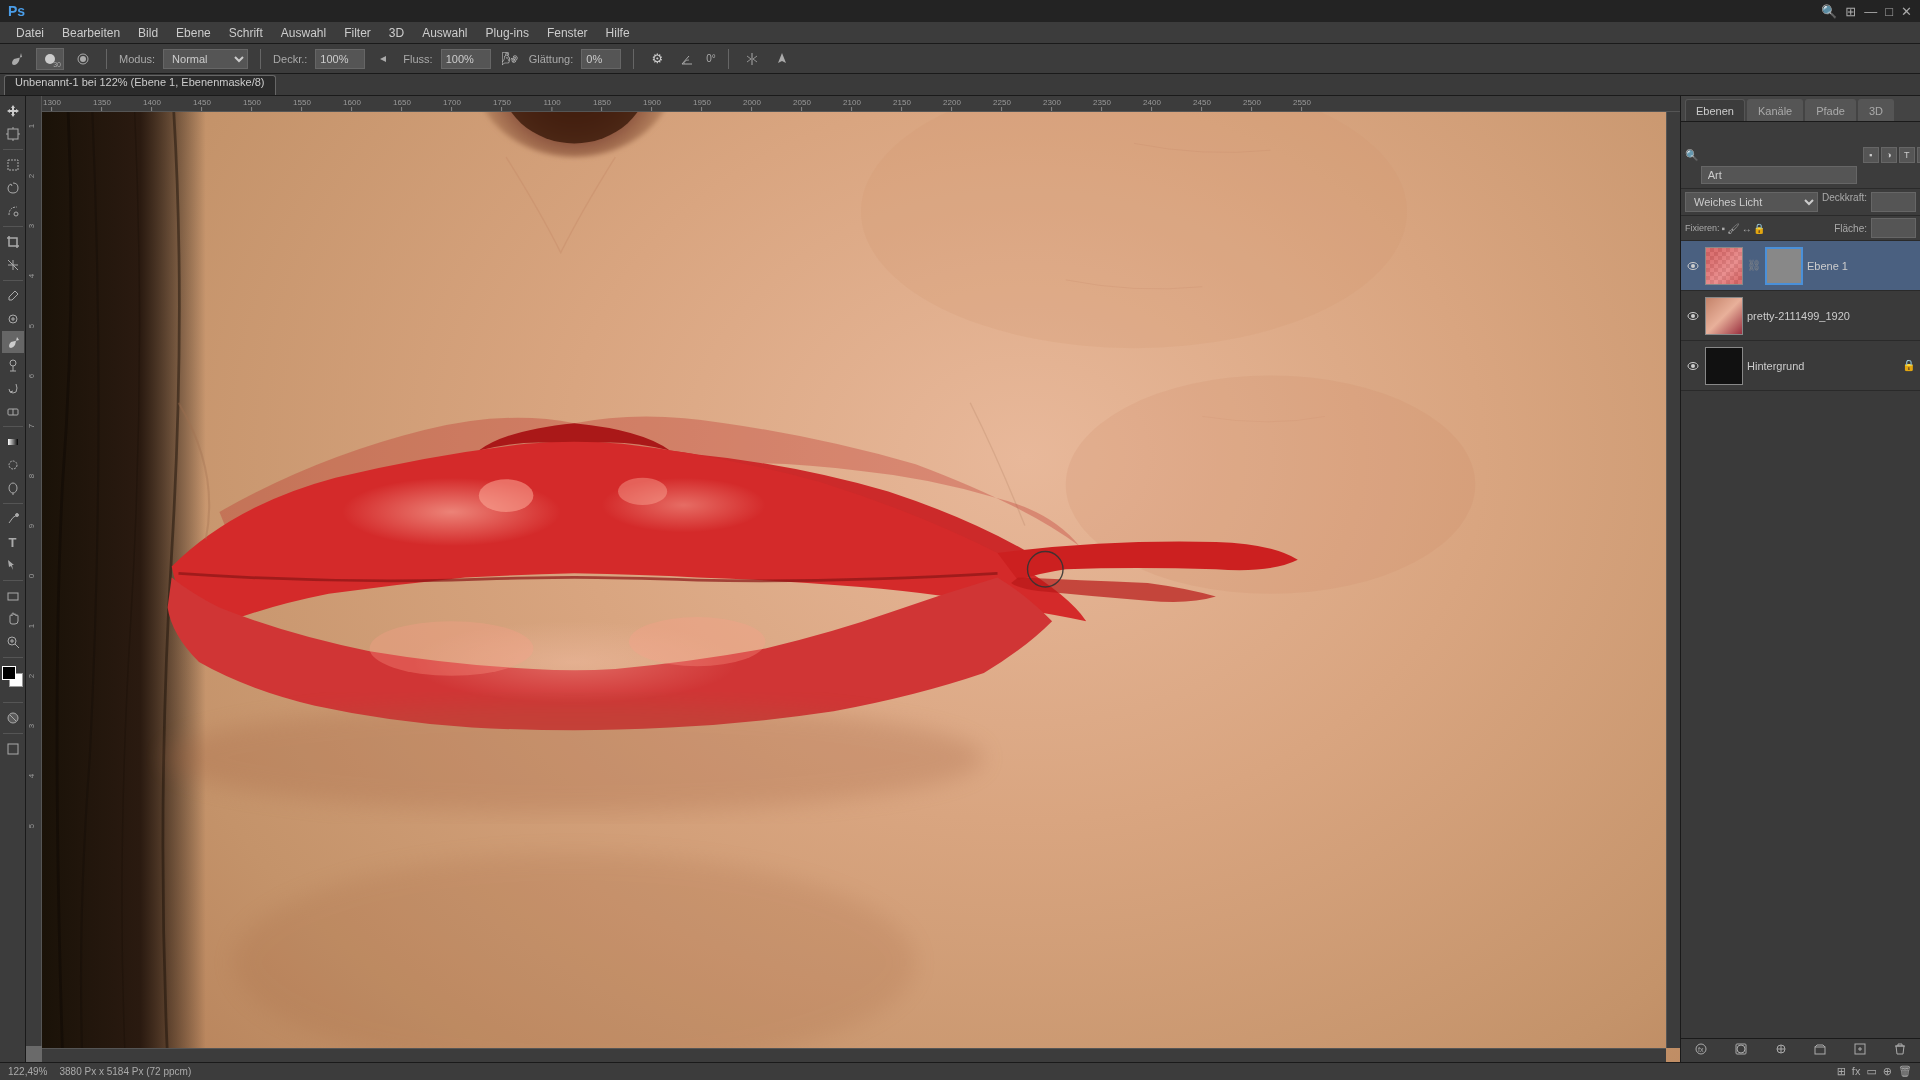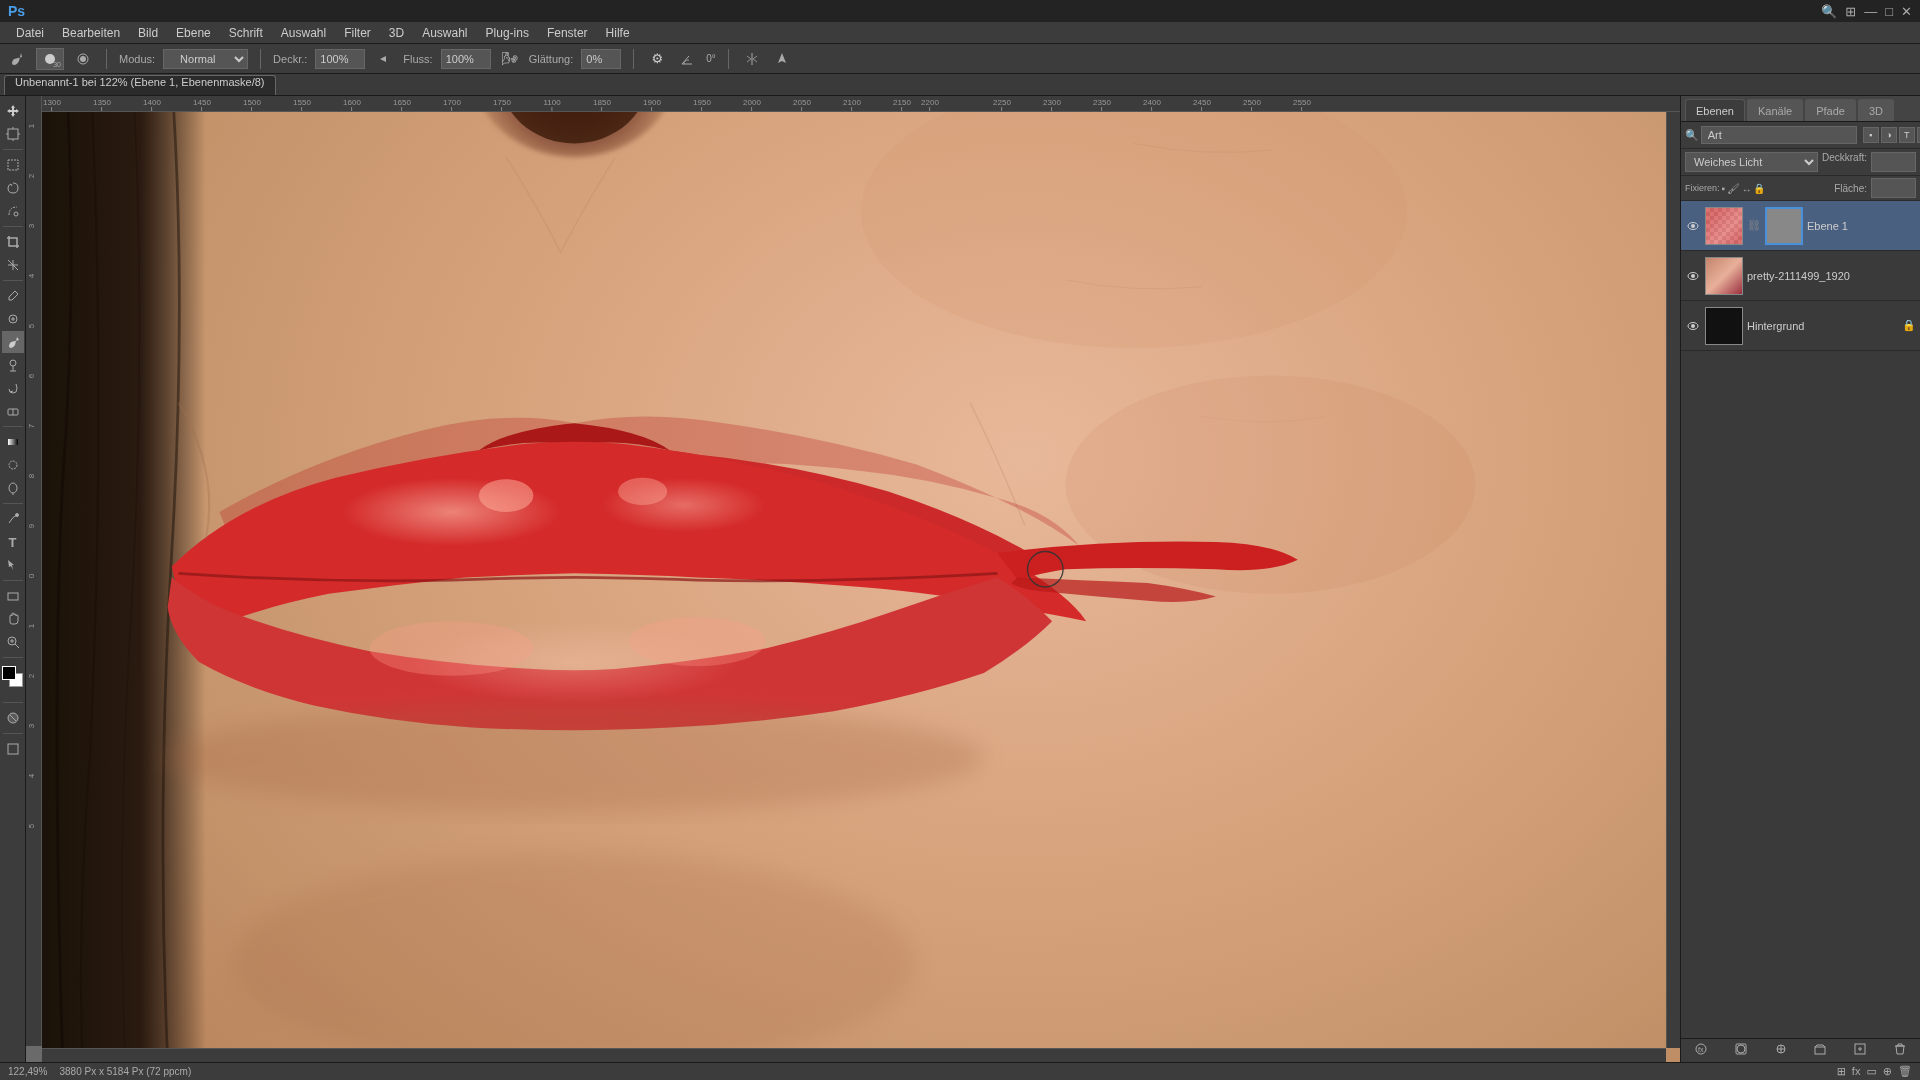--- a/index.html
+++ b/index.html
@@ -51,21 +51,21 @@
     }
     .options-label {
       color: #aaa;
       font-size: 11px;
     }
     .options-dropdown {
       background: #555;
       border: 1px solid #666;
       color: #ccc;
       font-size: 11px;
-      padding: 1px 12px;
+      padding: 1px 4px;
       height: 20px;
       cursor: pointer;
     }
     .options-input {
       background: #555;
       border: 1px solid #666;
       color: #ccc;
       font-size: 11px;
       padding: 1px 4px;
       height: 20px;
@@ -275,20 +275,21 @@
       border-bottom: 1px solid #2a2a2a;
     }
     .search-input-layers {
       flex: 1;
       background: #555;
       border: 1px solid #666;
       color: #ccc;
       font-size: 11px;
       padding: 1px 6px;
       height: 18px;
+      margin-top: 40px;
     }
 
     
     #blend-row {
       display: flex;
       padding: 3px 4px;
       gap: 4px;
       border-bottom: 1px solid #2a2a2a;
     }
     .blend-dropdown {
@@ -812,21 +813,21 @@
         <div class="ruler-tick" style="left:410px;"><span>1700</span></div>
         <div class="ruler-tick" style="left:460px;"><span>1750</span></div>
         <div class="ruler-tick" style="left:510px;"><span>1100</span></div>
         <div class="ruler-tick" style="left:560px;"><span>1850</span></div>
         <div class="ruler-tick" style="left:610px;"><span>1900</span></div>
         <div class="ruler-tick" style="left:660px;"><span>1950</span></div>
         <div class="ruler-tick" style="left:710px;"><span>2000</span></div>
         <div class="ruler-tick" style="left:760px;"><span>2050</span></div>
         <div class="ruler-tick" style="left:810px;"><span>2100</span></div>
         <div class="ruler-tick" style="left:860px;"><span>2150</span></div>
-        <div class="ruler-tick" style="left:888px;text-align:center;"><span>2200</span></div>
+        <div class="ruler-tick" style="left:910px;text-align:center;"><span>2200</span></div>
         <div class="ruler-tick" style="left:960px;"><span>2250</span></div>
         <div class="ruler-tick" style="left:1010px;"><span>2300</span></div>
         <div class="ruler-tick" style="left:1060px;"><span>2350</span></div>
         <div class="ruler-tick" style="left:1110px;"><span>2400</span></div>
         <div class="ruler-tick" style="left:1160px;"><span>2450</span></div>
         <div class="ruler-tick" style="left:1210px;"><span>2500</span></div>
         <div class="ruler-tick" style="left:1260px;"><span>2550</span></div>
       </div>
     </div>
 

